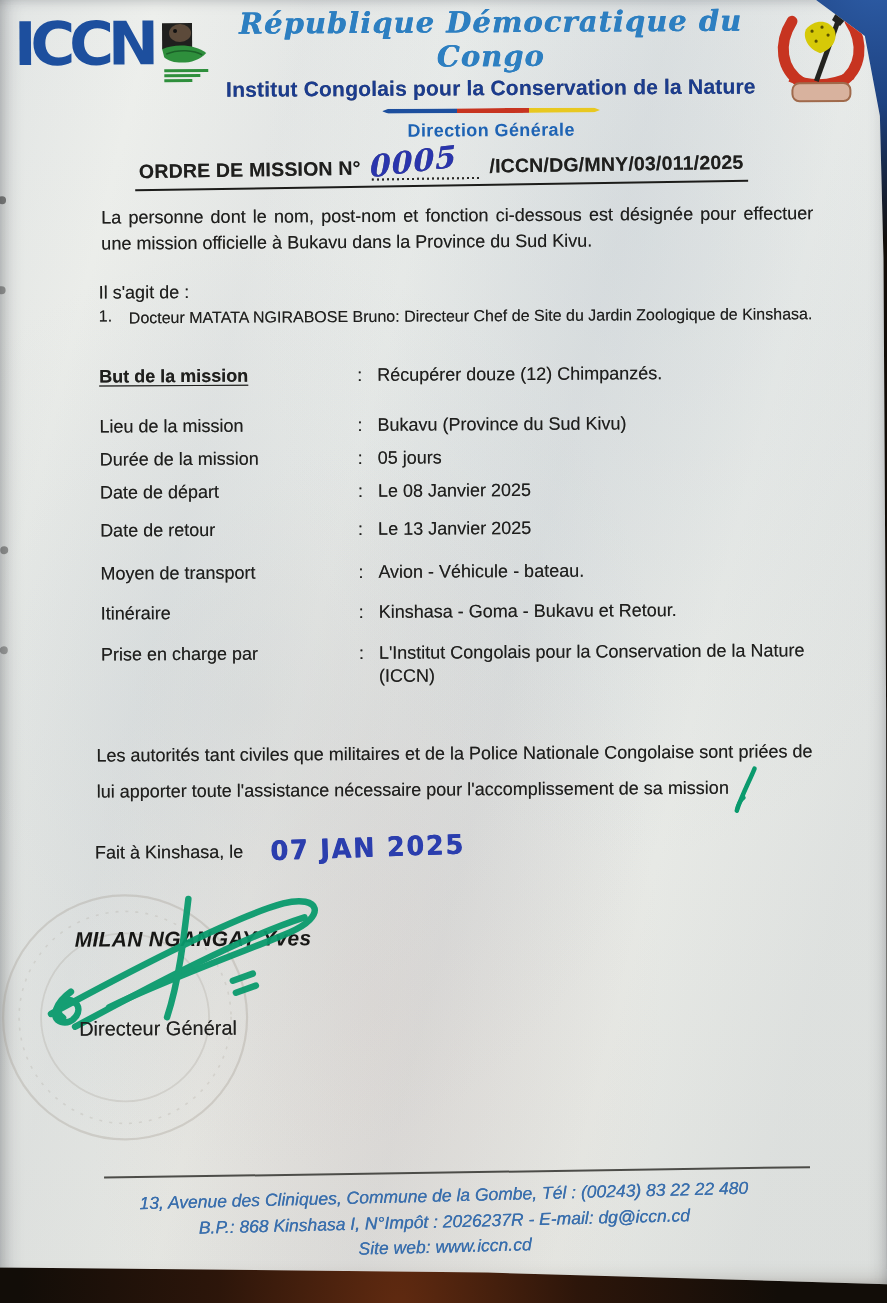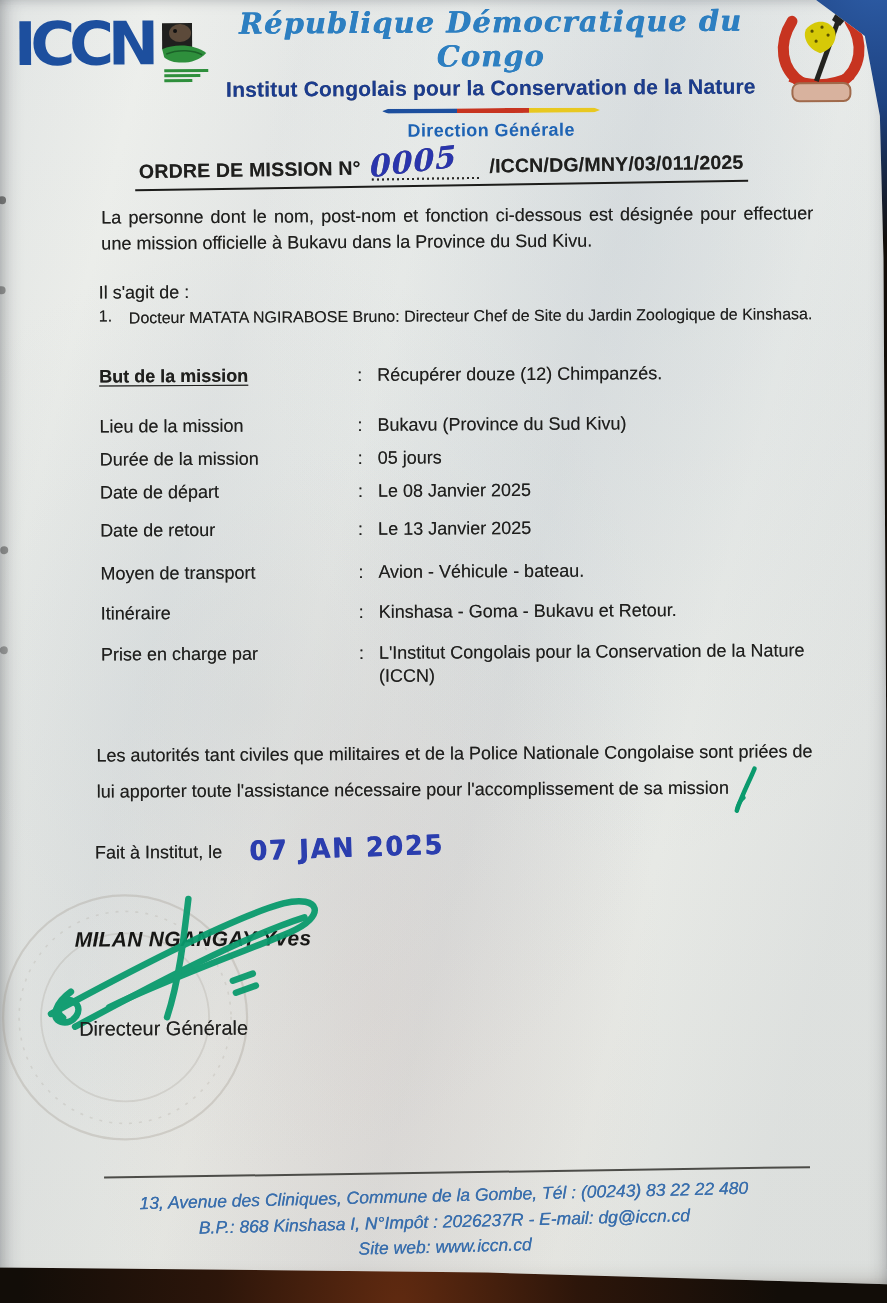--- a/index.html
+++ b/index.html
@@ -179,41 +179,41 @@
           <span class="dvalue narrow txt">L'Institut Congolais pour la Conservation de la Nature (ICCN)</span>
         </div>
       </div>
 
       <p class="para closing"><span class="txt">Les autorités tant civiles que militaires et de la Police Nationale Congolaise sont priées de lui apporter toute l'assistance nécessaire pour l'accomplissement de sa mission</span><svg class="tick" width="26" height="48" viewBox="0 0 26 48">
             <path d="M23 3 C 18 15, 9 32, 5 45" stroke="#0a9a6d" stroke-width="4.5" fill="none" stroke-linecap="round"></path>
             <path d="M5 45 C 6 39, 8 35, 12 32" stroke="#0a9a6d" stroke-width="4" fill="none" stroke-linecap="round"></path>
           </svg></p>
 
       <div class="date-line">
-        <span class="txt">Fait à Institut, le</span>
+        <span class="txt">Fait à Kinshasa, le</span>
         <span class="stamp">07 JAN 2025</span>
       </div>
 
       <svg class="seal" width="320" height="320" viewBox="0 0 320 320">
         <circle cx="160" cy="160" r="122" fill="none" stroke="#9a9287" stroke-width="2.2" opacity="0.34"></circle>
         <circle cx="160" cy="160" r="106" fill="none" stroke="#9a9287" stroke-width="1.6" stroke-dasharray="3 7" opacity="0.24"></circle>
         <circle cx="160" cy="160" r="84" fill="none" stroke="#9a9287" stroke-width="1.8" opacity="0.28"></circle>
       </svg>
       <div class="sig-name">MILAN NGANGAY Yves</div>
       <svg class="sig-svg" width="300" height="168" viewBox="0 0 300 168">
         <g stroke="#0a9a6d" stroke-width="6.5" fill="none" stroke-linecap="round" opacity="0.95">
           <path d="M14 128 C 70 98, 190 34, 247 19 C 284 10, 291 32, 253 48 C 205 68, 120 98, 72 122"></path>
           <path d="M38 141 C 108 104, 206 52, 268 33"></path>
           <path d="M34 106 c -14 10 -22 26 -10 30 c 12 4 24 -12 13 -20 c -10 -7 -24 6 -11 16"></path>
           <path d="M152 14 C 147 55, 142 96, 130 132"></path>
           <path d="M196 96 l 20 -7"></path>
           <path d="M199 108 l 20 -7"></path>
         </g>
       </svg>
-      <div class="sig-role txt">Directeur Générale</div>
+      <div class="sig-role txt">Directeur Général</div>
 
       <div class="footer-rule"></div>
       <div class="footer">
         <div>13, Avenue des Cliniques, Commune de la Gombe, Tél : (00243) 83 22 22 480</div>
         <div>B.P.: 868 Kinshasa I, N°Impôt : 2026237R  -  E-mail: dg@iccn.cd</div>
         <div>Site web: www.iccn.cd</div>
       </div>
 
       <div class="specks"></div>
     </div>

